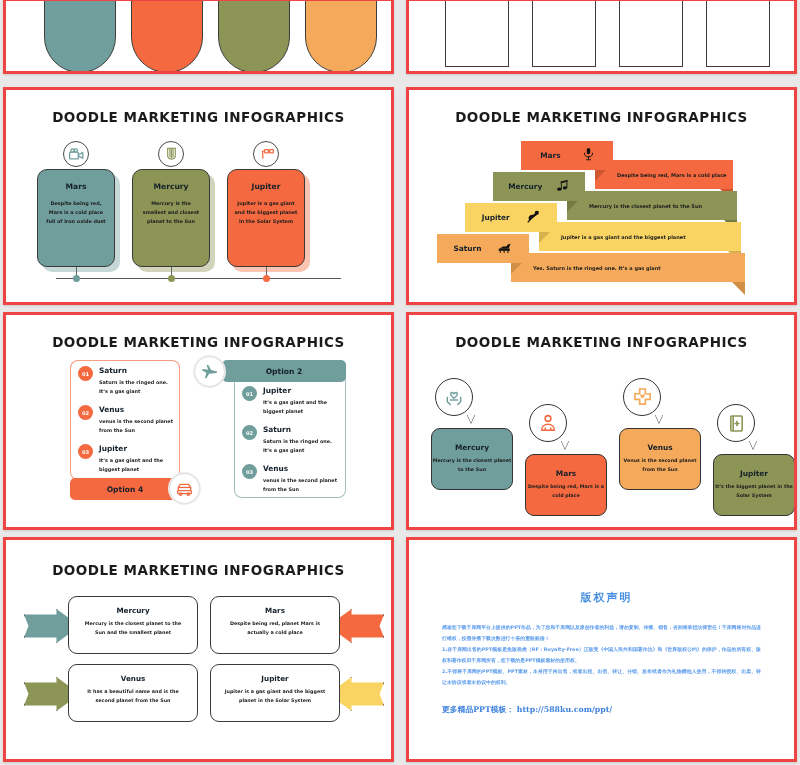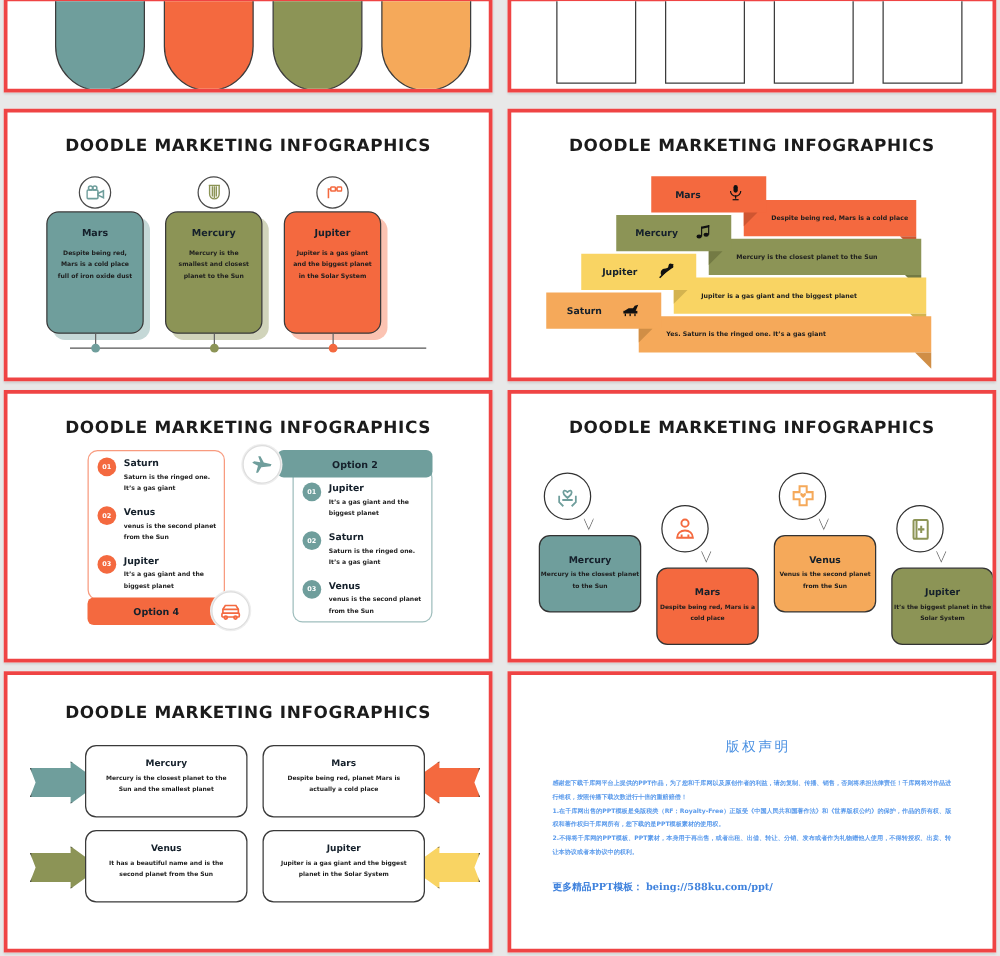--- a/index.html
+++ b/index.html
@@ -199,21 +199,21 @@
     font-family: "DejaVu Sans", sans-serif; margin-bottom: 5px;
   }
   .arr-desc {
     font-size: 4.8px; line-height: 1.8; font-weight: bold; color: #1d1d1d;
     font-family: "DejaVu Sans", sans-serif; padding: 0 12px;
   }
   .arrow { position: absolute; }
 
   
   .cp-title {
-    text-align: center; color: #4a90e2; font-weight: normal;
+    text-align: center; color: #4a90e2; font-weight: bold;
     font-size: 11px; margin-top: 50px; letter-spacing: 2px;
     font-family: "DejaVu Sans", sans-serif;
     padding-left: 10px;
   }
   .cp-p {
     color: #5b9bec; font-size: 4.9px; line-height: 2.25;
     padding: 0 33px; text-align: justify; font-weight: bold;
     font-family: "DejaVu Sans", sans-serif;
   }
   .cp-p.first { margin-top: 17px; }
@@ -535,16 +535,16 @@
         <div class="arr-desc">Jupiter is a gas giant and the biggest planet in the Solar System</div>
       </div>
     </div>
   </div>
 
   <div class="slide r4 right">
     <div class="cp-title">版权声明</div>
     <div class="cp-p first">感谢您下载千库网平台上提供的PPT作品，为了您和千库网以及原创作者的利益，请勿复制、传播、销售，否则将承担法律责任！千库网将对作品进行维权，按照传播下载次数进行十倍的重赔赔偿！</div>
     <div class="cp-p num">1.在千库网出售的PPT模板是免版税类（RF：Royalty-Free）正版受《中国人民共和国著作法》和《世界版权公约》的保护，作品的所有权、版权和著作权归千库网所有，您下载的是PPT模板素材的使用权。</div>
     <div class="cp-p num">2.不得将千库网的PPT模板、PPT素材，本身用于再出售，或者出租、出借、转让、分销、发布或者作为礼物赠他人使用，不得转授权、出卖、转让本协议或者本协议中的权利。</div>
-    <div class="cp-url">更多精品PPT模板： being://588ku.com/ppt/</div>
+    <div class="cp-url">更多精品PPT模板： http://588ku.com/ppt/</div>
   </div>
 
 </div>
 
 </body></html>

